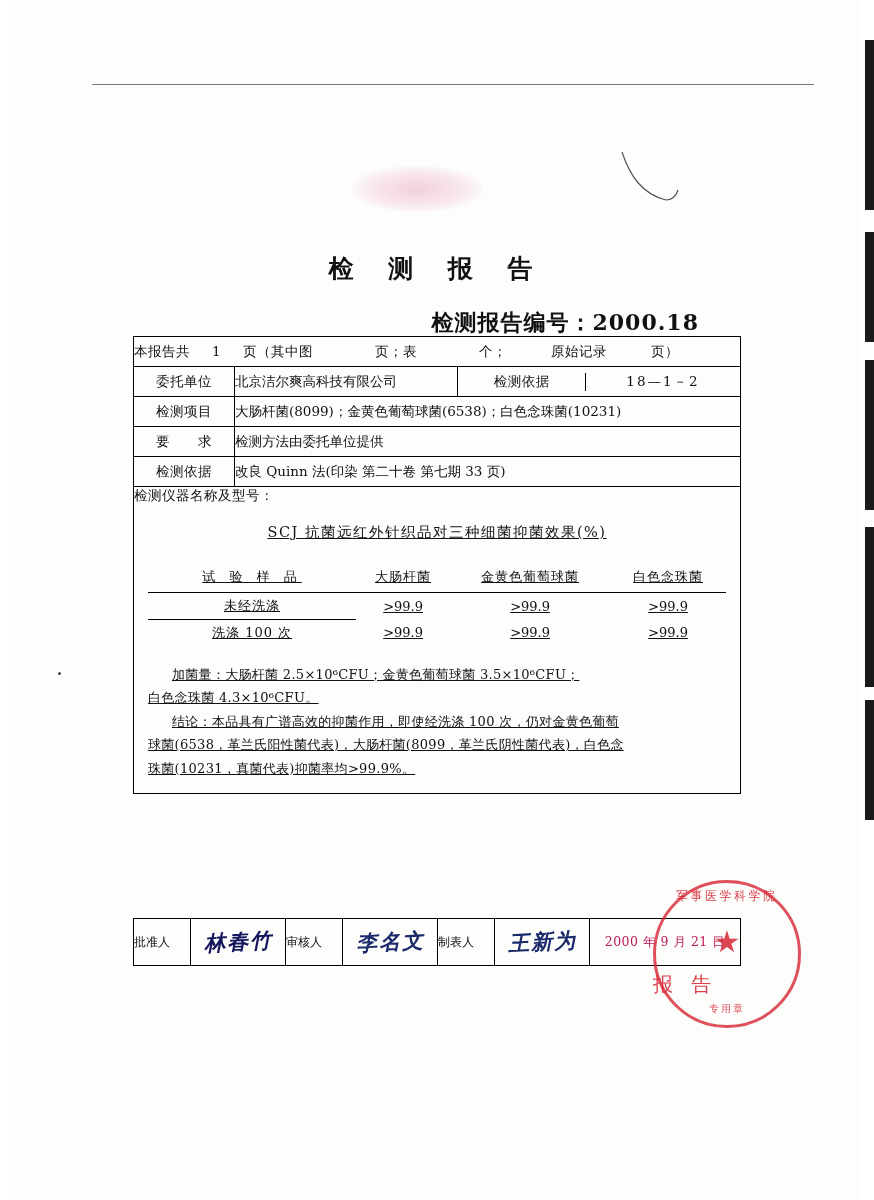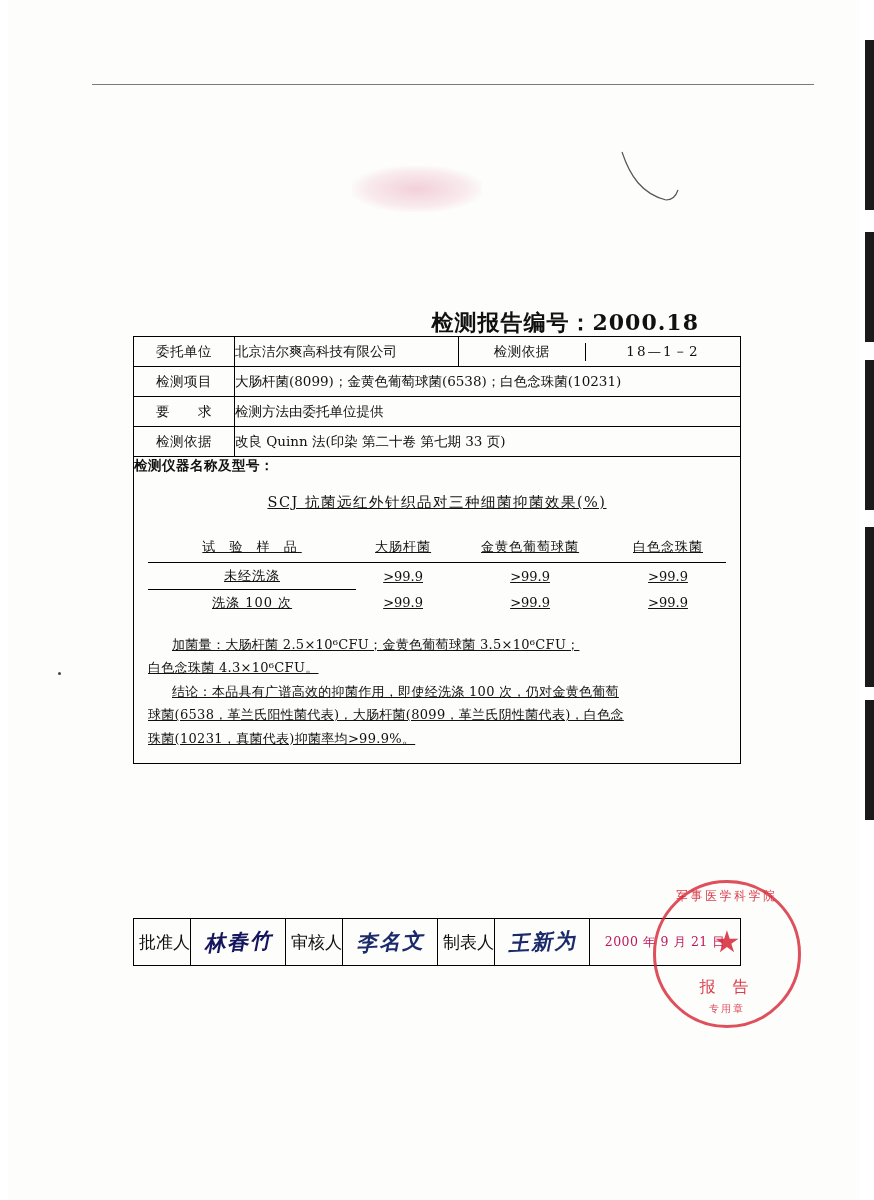--- a/index.html
+++ b/index.html
@@ -200,21 +200,21 @@
   
   .sig-table {
     position: absolute;
     left: 133px;
     width: 608px;
     border-collapse: collapse;
     font-family: "DejaVu Serif", "Liberation Serif", serif;
     font-size: 13px;
   }
   .sig-table td { border: 1px solid #000; padding: 0; height: 46px; vertical-align: middle; }
-  .sig-lbl { width: 56px; text-align: right; white-space: nowrap; font-size: 17px; }
+  .sig-lbl { width: 56px; text-align: left; white-space: nowrap; font-size: 12px; }
   .sig-val { text-align: center; position: relative; }
   .hand {
     font-family: "DejaVu Serif", "Liberation Serif", serif;
     font-size: 21px;
     color: #15155e;
     font-weight: 700;
     font-style: italic;
     letter-spacing: 2px;
     transform: rotate(-3deg);
     display: inline-block;
@@ -251,22 +251,22 @@
     left: 0; right: 0; top: 9px;
     text-align: center;
     font-size: 11.5px;
     color: rgba(214, 36, 52, 0.88);
     letter-spacing: 3px;
     transform: scaleY(1.1);
   }
   .seal .seal-bottom {
     position: absolute;
     left: 0; right: 0; bottom: 30px;
-    text-align: center;
-    font-size: 16px;
+    text-align: left;
+    font-size: 20px;
     color: rgba(214, 36, 52, 0.88);
     letter-spacing: 6px;
   }
   .seal .seal-sub {
     position: absolute;
     left: 0; right: 0; bottom: 12px;
     text-align: center;
     font-size: 10px;
     color: rgba(214, 36, 52, 0.8);
     letter-spacing: 2px;
@@ -290,27 +290,47 @@
   <div class="fold-line">
     <svg width="60" height="60" viewBox="0 0 60 60">
       <path d="M2 2 C 10 26, 22 44, 46 50" stroke="#555" stroke-width="1.2" fill="none"></path>
       <path d="M46 50 C 52 50, 56 46, 58 40" stroke="#555" stroke-width="1.2" fill="none"></path>
     </svg>
   </div>
 
   <div class="pink-smudge"></div>
   <div class="dot-artifact"></div>
 
+  <div class="title">检 测 报 告</div>
 
   <div class="report-no">
     <span>检测报告编号：</span><span>2000.18</span>
   </div>
 
   <table class="doc-table">
     <tbody>
+      <tr class="row-h">
+        <td class="first-row-cell" colspan="3">
+          <div class="first-row-inner">
+            <span>本报告共</span>
+              <span class="gap-sm"></span>
+            <span>1</span>
+              <span class="gap-sm"></span>
+            <span>页（其中图</span>
+              <span class="gap-lg"></span>
+            <span>页；表</span>
+              <span class="gap-lg"></span>
+            <span>个；</span>
+              <span class="gap-md"></span>
+            <span>原始记录</span>
+              <span class="gap-md"></span>
+            <span>页）</span>
+          </div>
+        </td>
+      </tr>
 
       <tr class="row-h">
         <td class="lbl">委托单位</td>
         <td class="val">北京洁尔爽高科技有限公司</td>
         <td style="padding:0">
           <table style="border-collapse:collapse;width:100%;">
             <tbody>
                 <tr>
               <td class="sample-no-lbl" style="border:none;border-right:1px solid #000;">检测依据</td>
               <td class="sample-no-val" style="border:none;">18—1－2</td>
@@ -329,21 +349,21 @@
         <td class="lbl">要　　求</td>
         <td class="val" colspan="2">检测方法由委托单位提供</td>
       </tr>
 
       <tr class="row-h">
         <td class="lbl">检测依据</td>
         <td class="val" colspan="2">改良 Quinn 法(印染 第二十卷 第七期 33 页)</td>
       </tr>
 
       <tr>
-        <td class="instrument-cell" colspan="3" style="border-bottom:none;font-weight:bold;">检测仪器名称及型号：</td>
+        <td class="instrument-cell" colspan="3" style="border-bottom:none;">检测仪器名称及型号：</td>
       </tr>
 
       <tr>
         <td class="body-cell" colspan="3" style="border-top:none;text-decoration:underline;">
           <div class="body-inner">
             <div class="sub-title">SCJ 抗菌远红外针织品对三种细菌抑菌效果(%)</div>
 
             <table class="data-table">
               <thead>
                 <tr>

